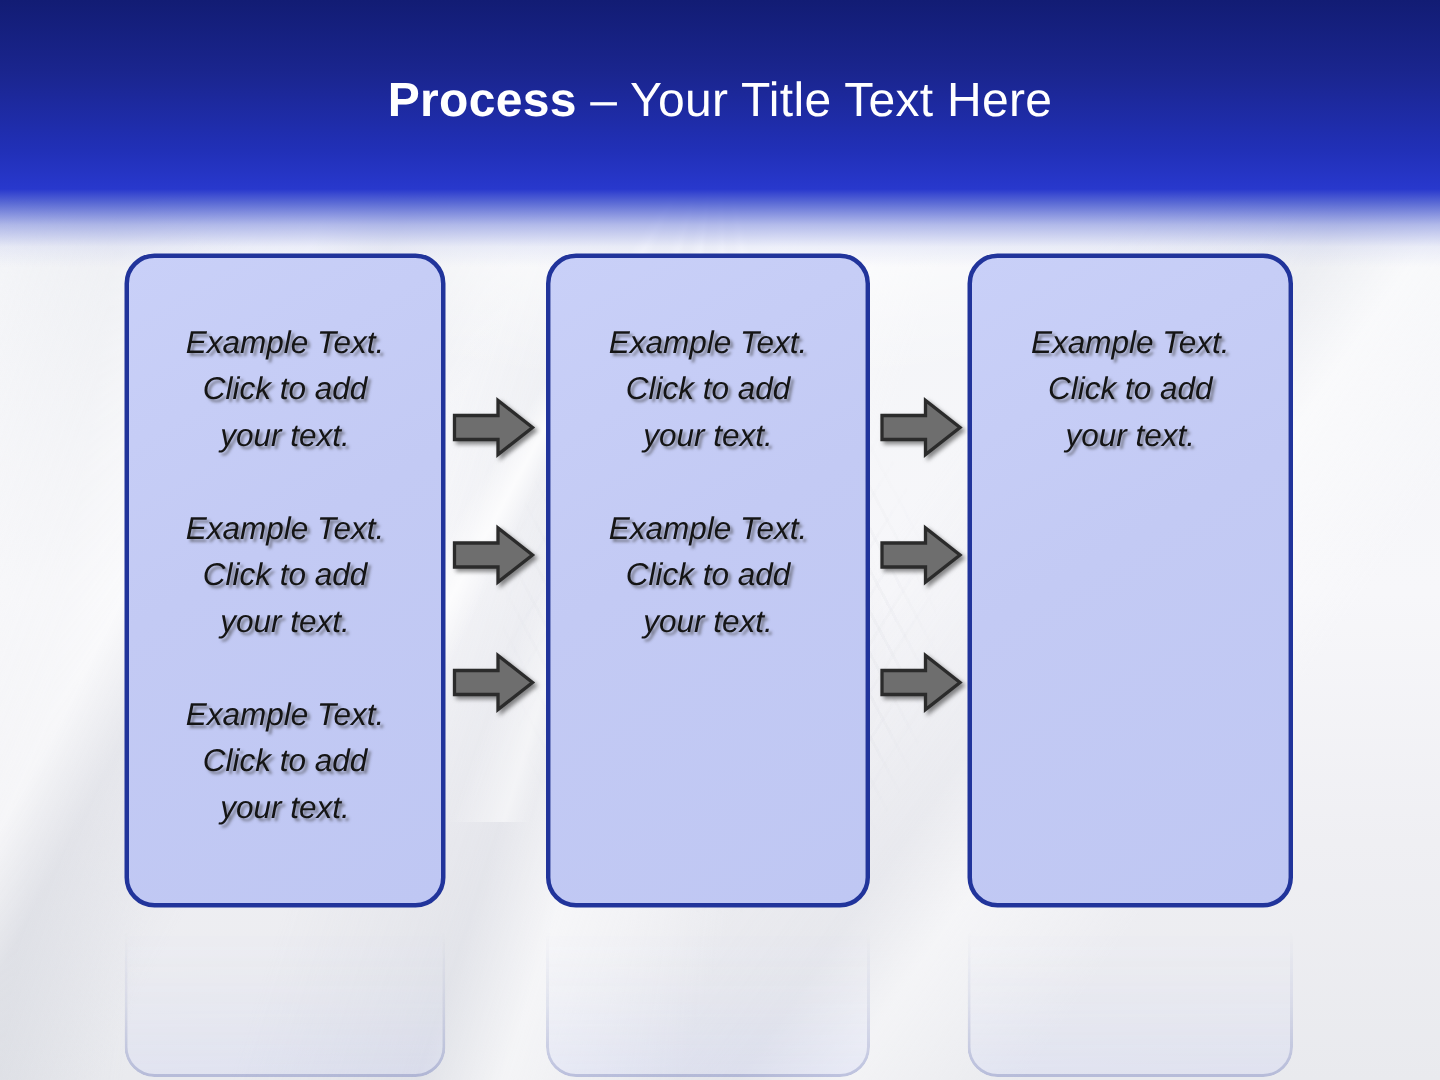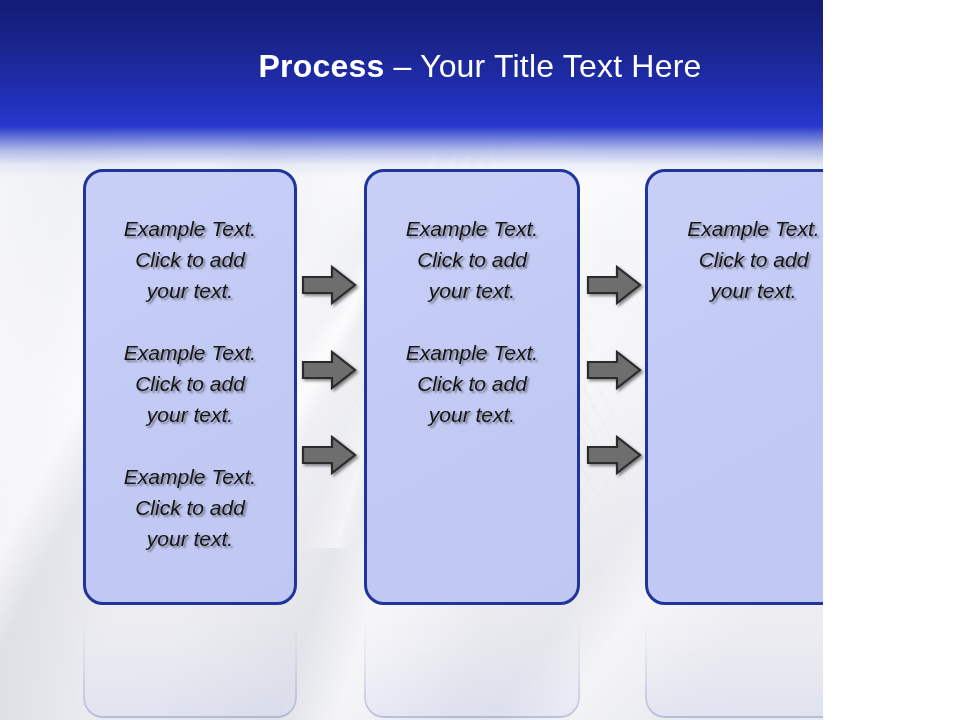--- a/index.html
+++ b/index.html
@@ -6,21 +6,21 @@
     margin: 0;
     padding: 0;
     background: #ffffff;
   }
   body {
     font-family: "Liberation Sans", sans-serif;
   }
 
   #slide {
     position: relative;
-    width: 823px;
+    width: 960px;
     height: 720px;
     overflow: hidden;
     background: #f2f2f4;
   }
 
   
   .bg-base {
     position: absolute;
     inset: 0;
     background: linear-gradient(180deg,

